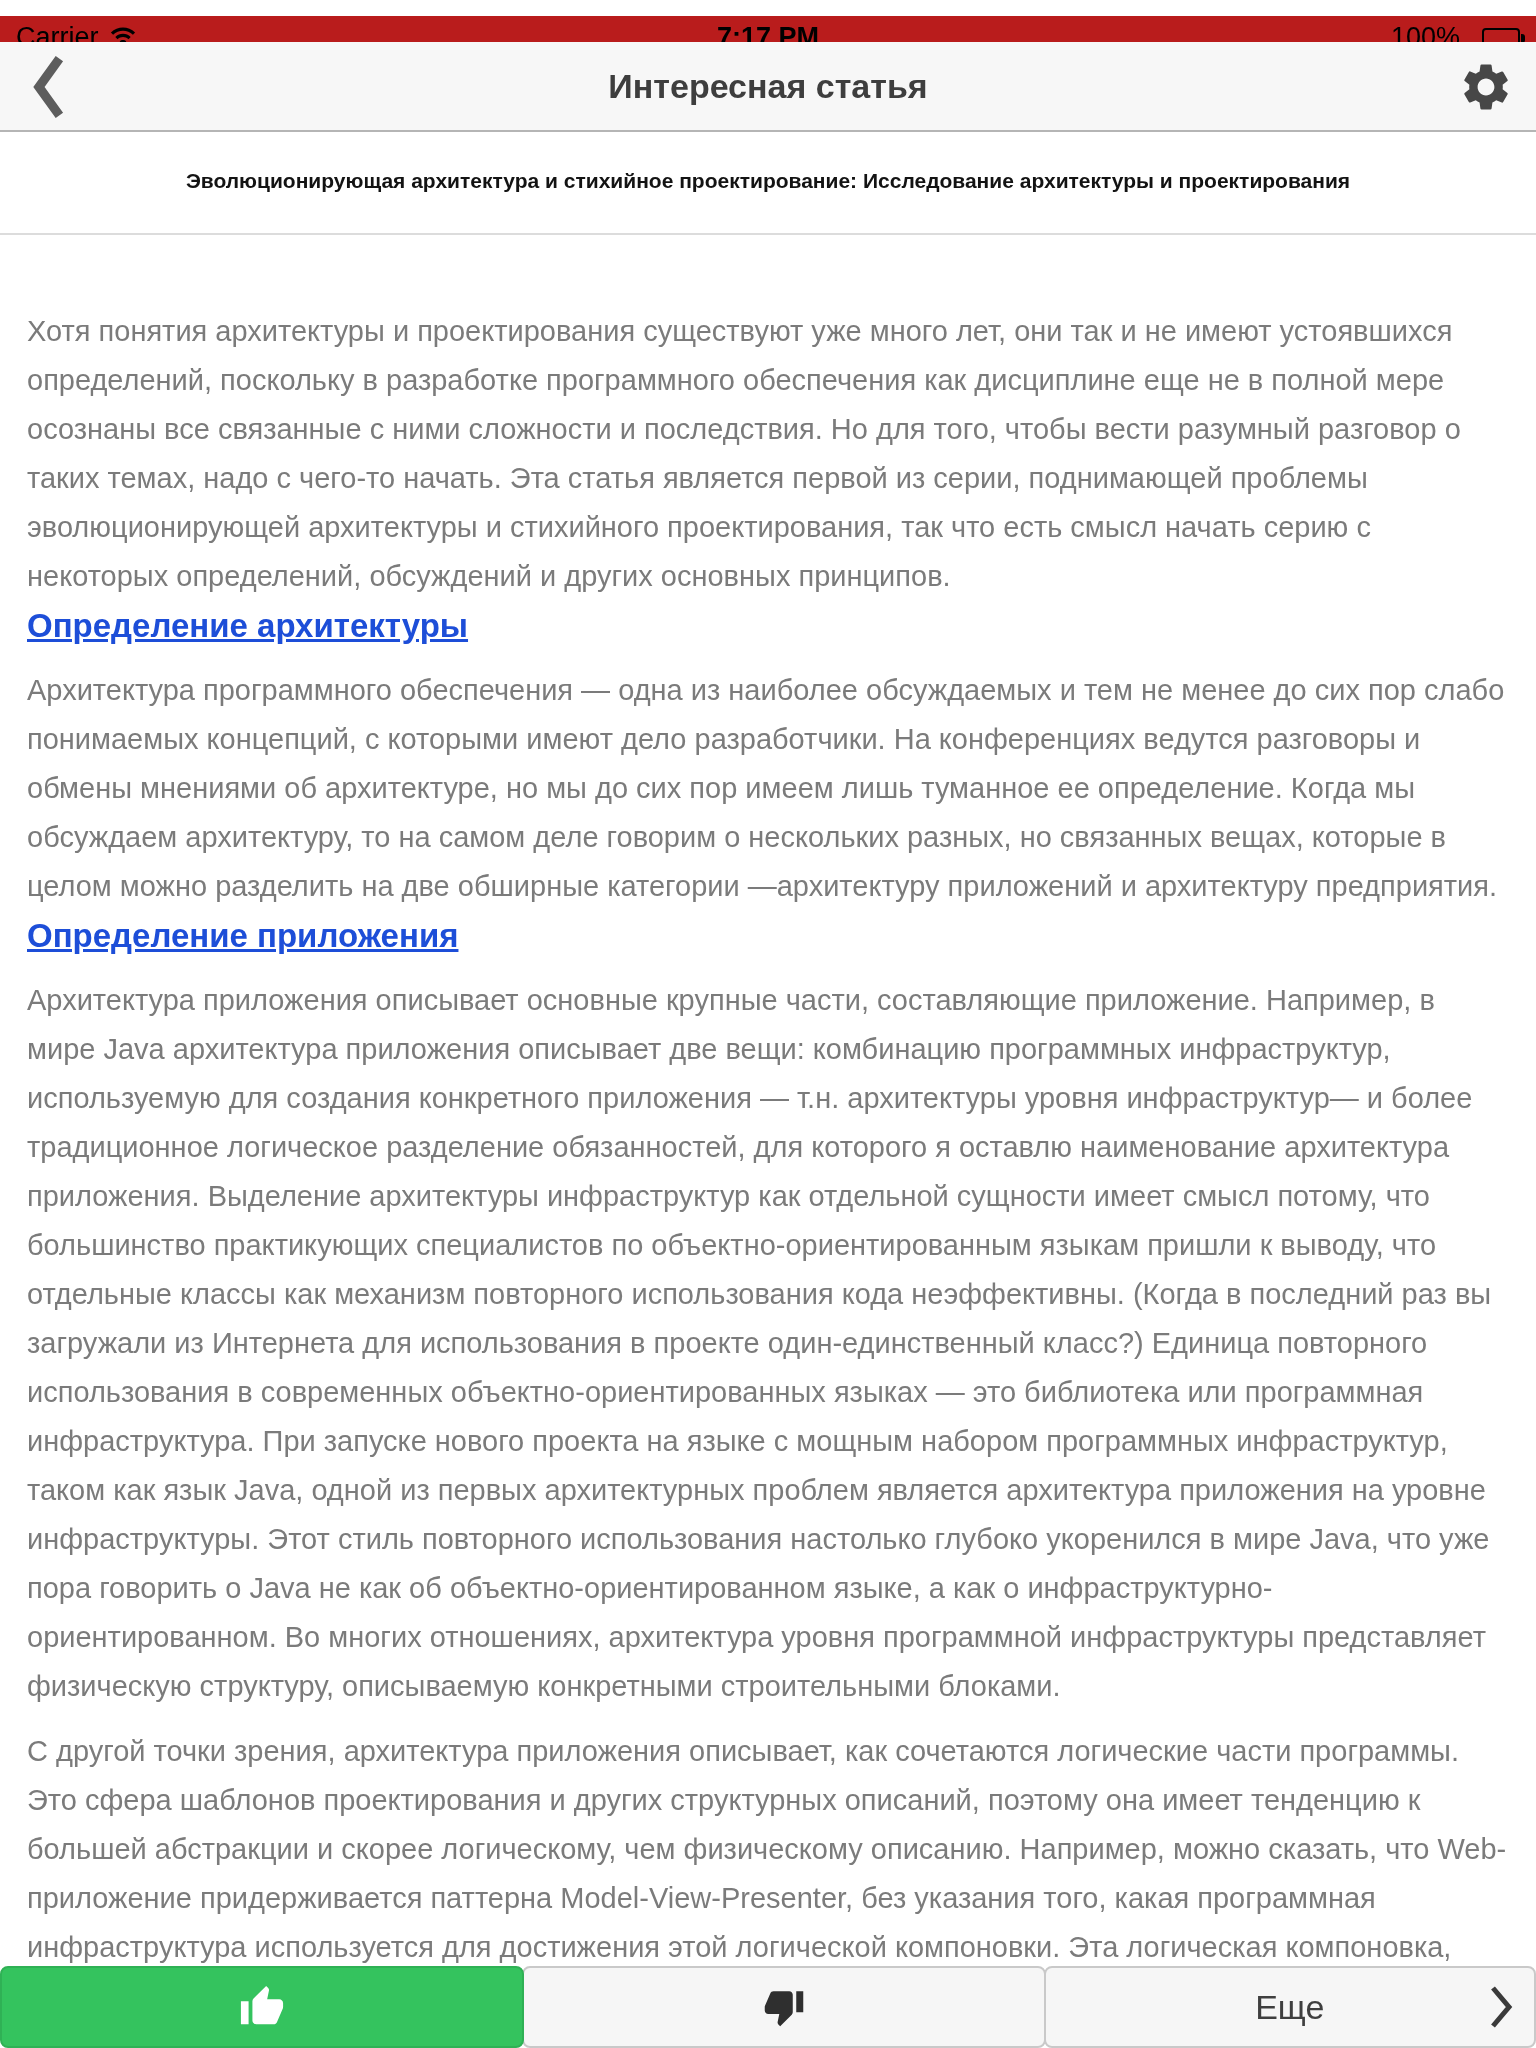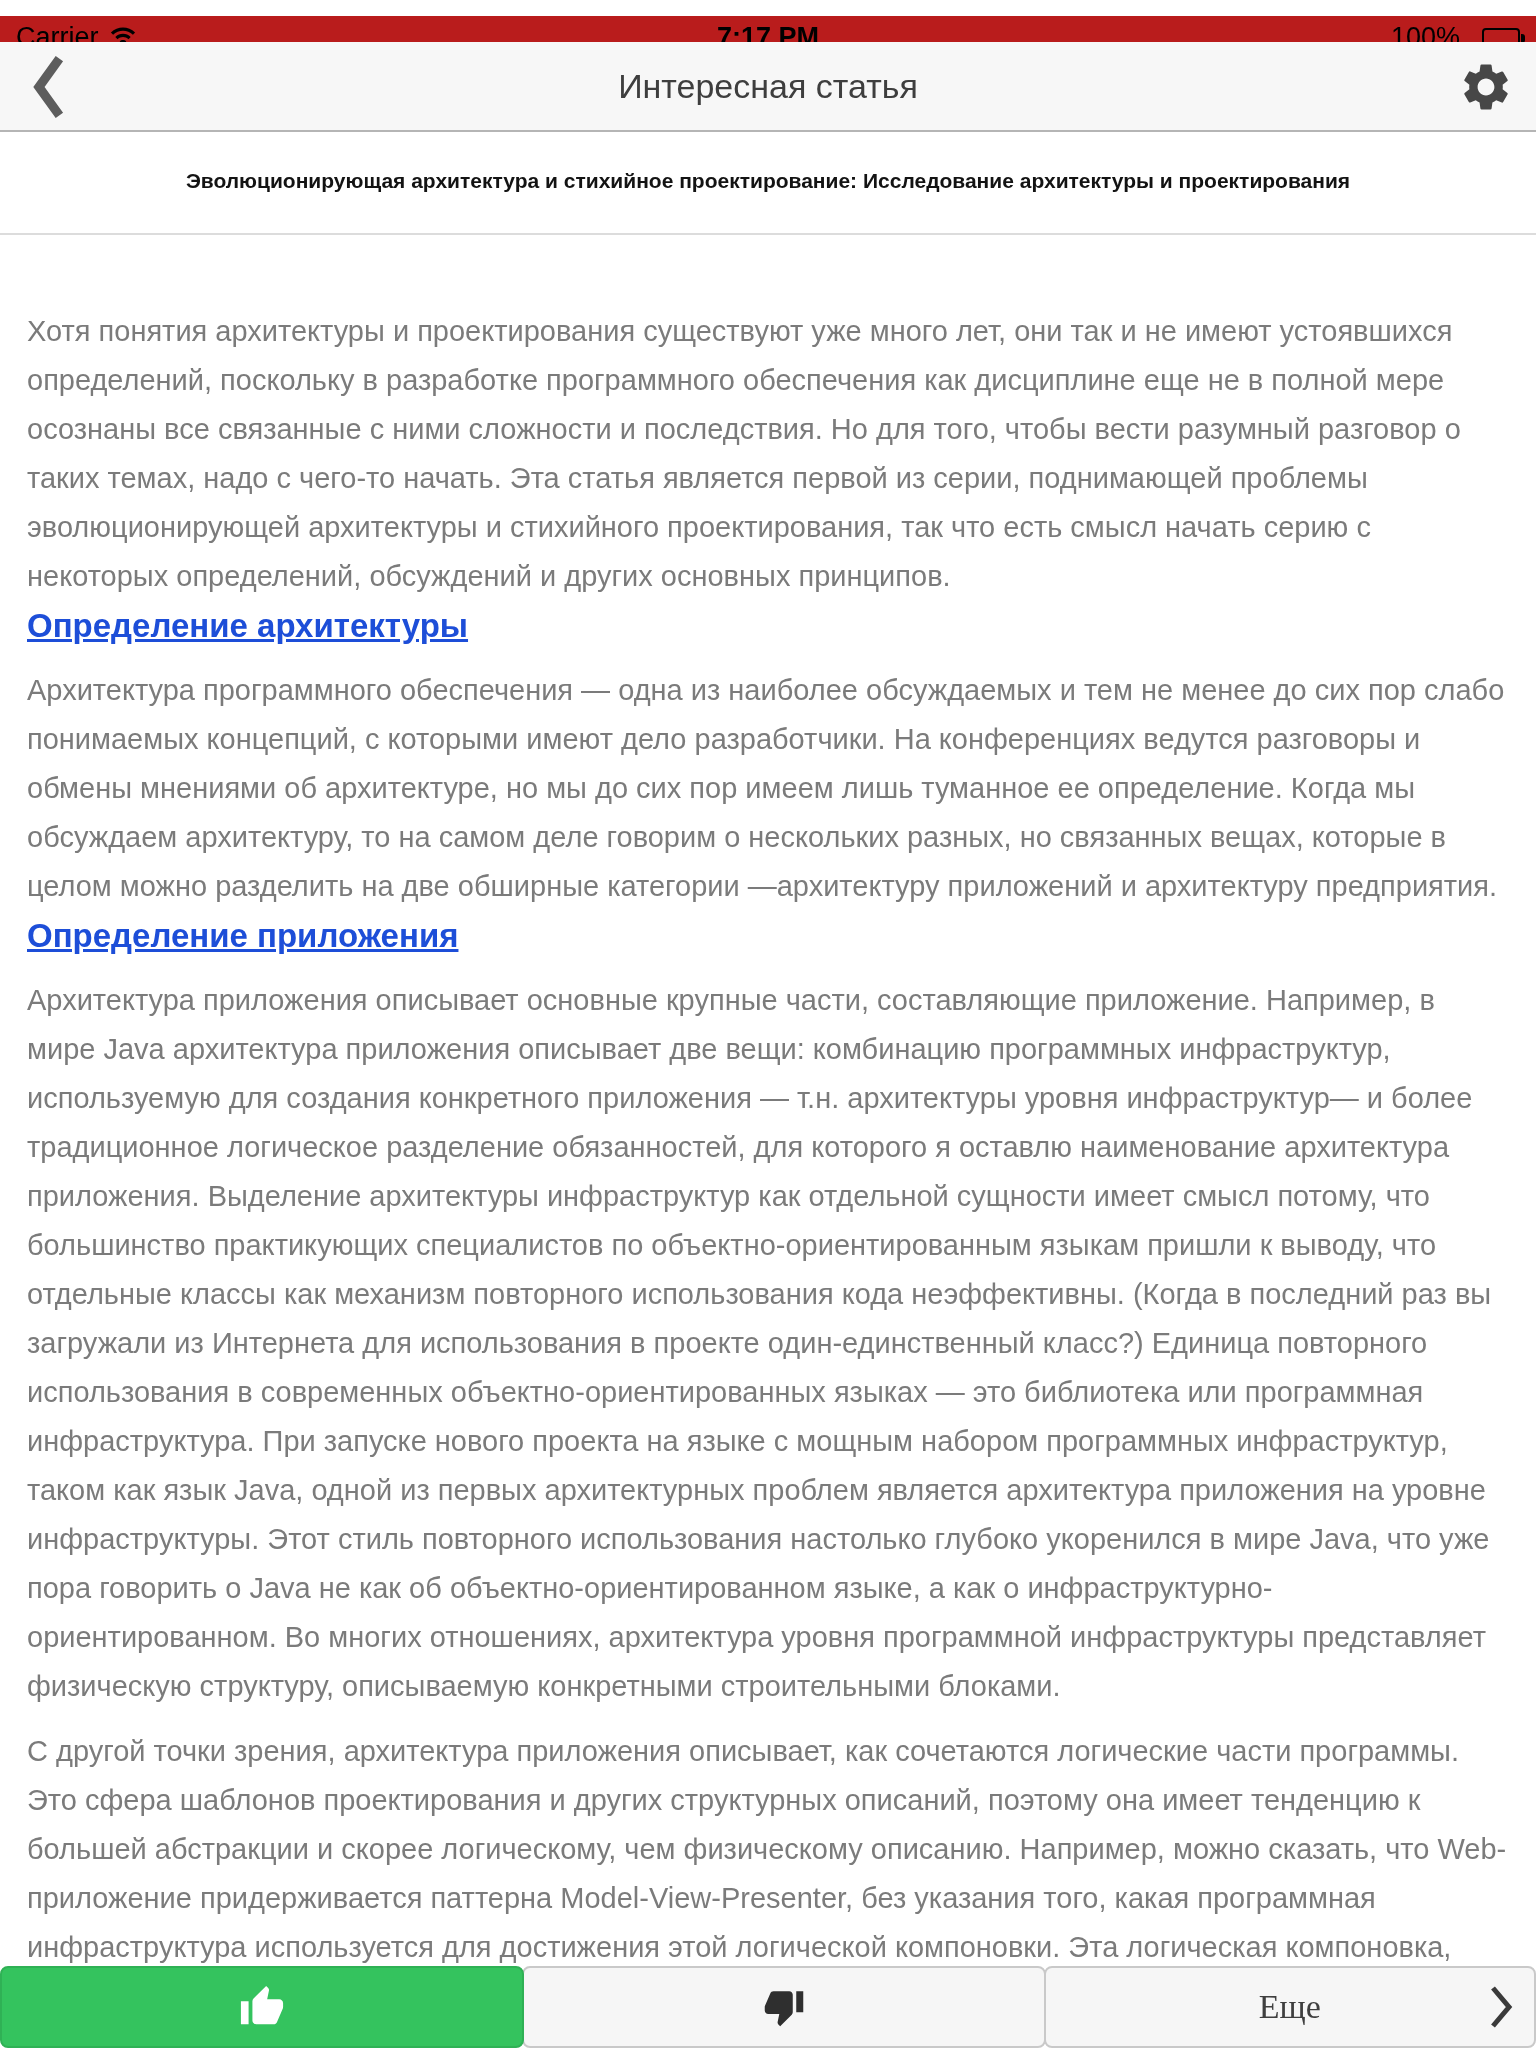--- a/index.html
+++ b/index.html
@@ -14,21 +14,21 @@
   .status-left { position:absolute; left:16px; top:0; height:42px; display:flex; align-items:center; gap:10px; }
   .status-time { position:absolute; left:0; right:0; top:0; height:42px; display:flex;
     align-items:center; justify-content:center; font-weight:bold; }
   .status-right { position:absolute; right:16px; top:0; height:42px; display:flex; align-items:center; gap:22px; }
   .battery { position:relative; width:38px; height:19px; border:2px solid #000; border-radius:4px; padding:2px; }
   .battery-fill { width:100%; height:100%; background:#000; border-radius:1px; }
   .battery-tip { position:absolute; right:-7px; top:4px; width:4px; height:9px; background:#000; border-radius:0 3px 3px 0; }
 
   
   .nav-bar { position:absolute; top:42px; left:0; right:0; height:90px;
-    background:#f7f7f7; border-bottom:2px solid #b5b5b5; z-index:30; }
+    background:#f7f7f7; border-bottom:2px solid #b5b5b5; z-index:30;font-weight:bold; }
   .back-button { position:absolute; left:12px; top:4px; width:72px; height:82px;
     display:flex; align-items:center; justify-content:center; cursor:pointer; background:none; border:none; }
   .nav-title { position:absolute; left:180px; right:180px; top:0; height:100%;
     display:flex; align-items:center; justify-content:center; font-size:34px; color:#3e3e3e; }
   .settings-button { position:absolute; right:10px; top:4px; width:80px; height:82px;
     display:flex; align-items:center; justify-content:center; cursor:pointer; background:none; border:none; }
 
   
   .article-title-block { position:absolute; top:134px; left:0; right:0;
     background:#fff; padding:24px 70px 30px; border-bottom:2px solid #dcdcdc; z-index:20; }
@@ -36,21 +36,21 @@
 
   
   .article-scroll { position:absolute; top:274px; left:0; right:0; bottom:0;
     overflow:hidden; padding:17px 27px 0; background:#fff; }
   .body-paragraph { font-size:29px; line-height:49px; color:#7b7b7b;margin-top:16px; }
   .body-heading { font-size:33px; line-height:49px; color:#1d4ed8; font-weight:bold;text-decoration:underline; }
 
   
   .footer { position:absolute; left:0; right:0; bottom:0; height:82px; display:flex; z-index:40; }
   .footer-button { display:flex; align-items:center; justify-content:center;
-    border:2px solid #c9c9c9; border-radius:8px; background:#f6f6f6; cursor:pointer; position:relative;font-family:Liberation Serif, serif; }
+    border:2px solid #c9c9c9; border-radius:8px; background:#f6f6f6; cursor:pointer; position:relative; }
   .footer-button + .footer-button { margin-left:-2px; }
   .like-button { flex:523 0 0; background:#34c35e; border-color:#2fb155; z-index:2; }
   .dislike-button { flex:522 0 0; }
   .more-button { flex:491 0 0; }
   .more-label { font-size:34px; color:#3f3f3f; }
   .more-chevron { position:absolute; right:20px; top:50%; transform:translateY(-50%); display:flex; }
 </style>
 </head>
 <body>
 

